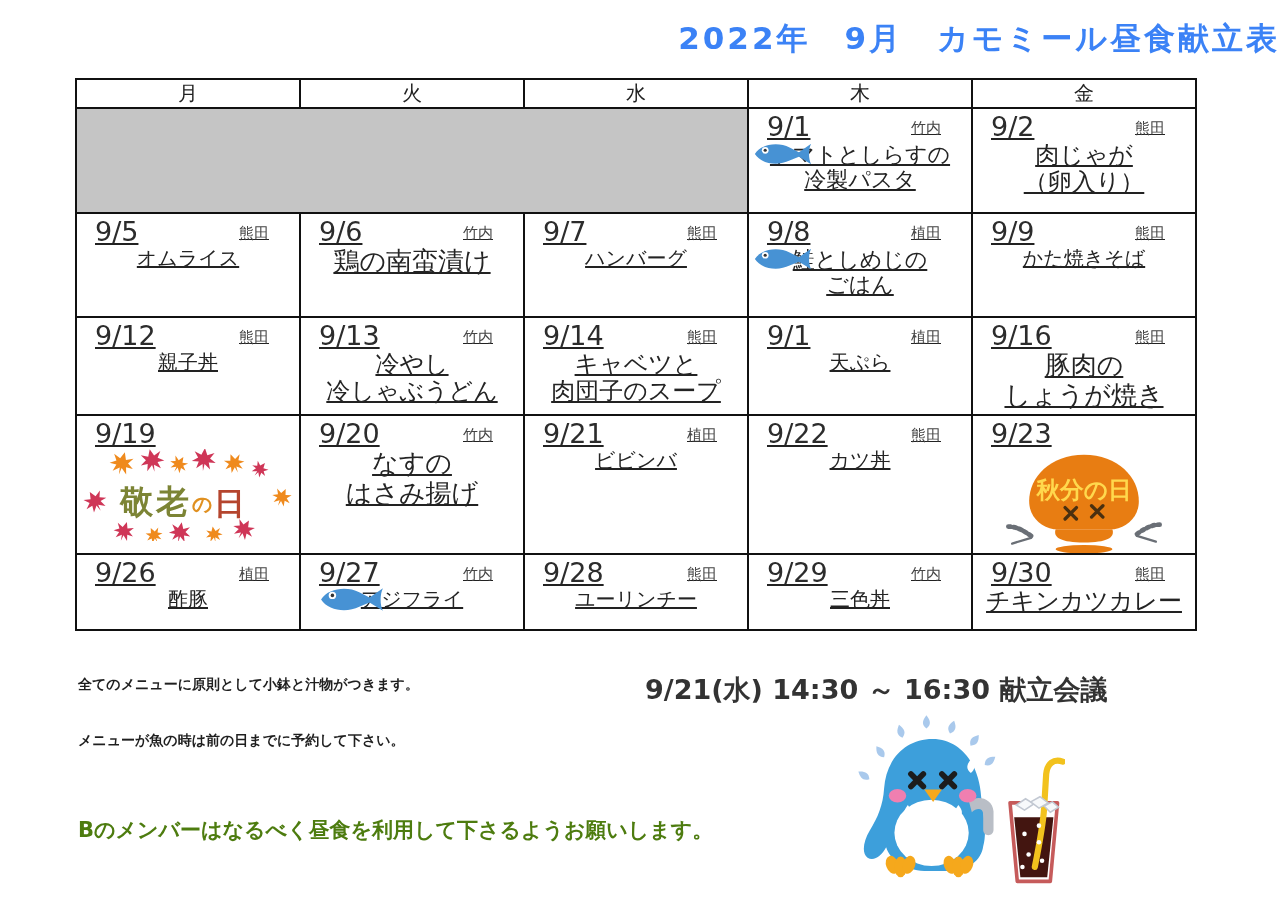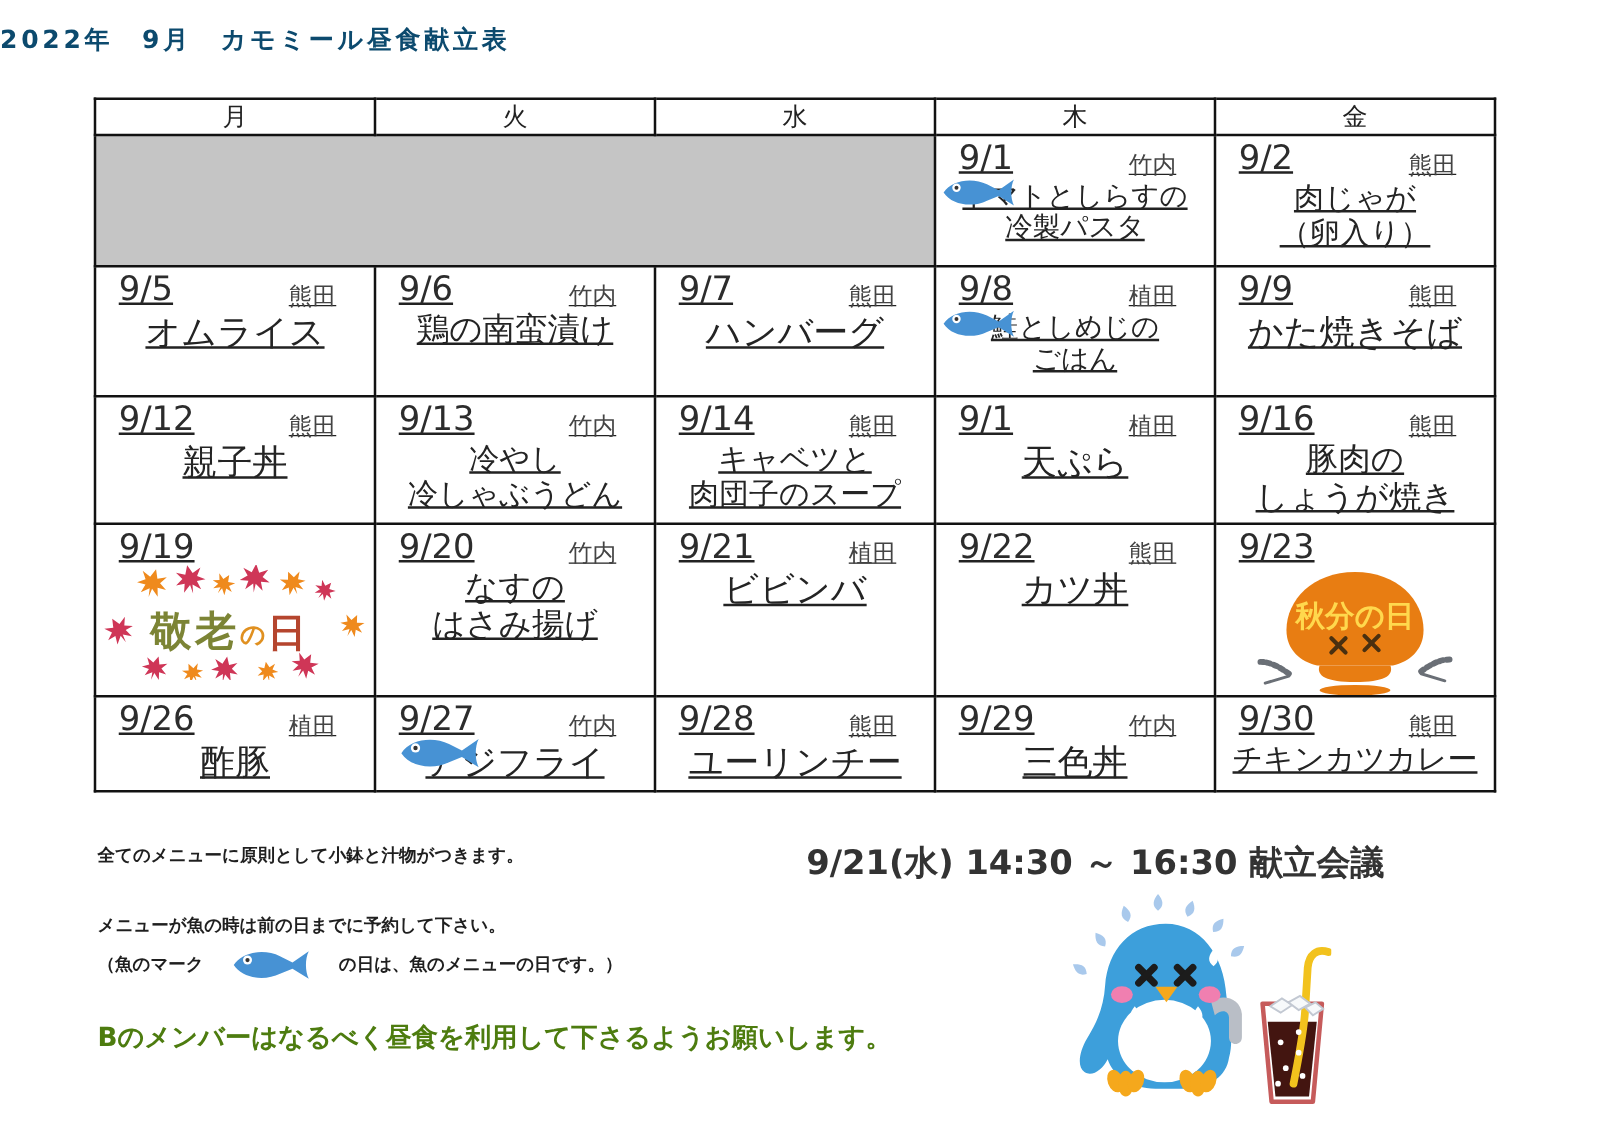--- a/index.html
+++ b/index.html
@@ -1,40 +1,40 @@
 <!DOCTYPE html>
 <html><head>
 <meta charset="utf-8">
 <style>
   * { margin:0; padding:0; box-sizing:border-box; }
   html,body { background:#ffffff; }
   body { font-family:"DejaVu Sans", sans-serif; color:#222; }
   #page { position:relative; width:1280px; height:904px; background:#fff; overflow:hidden; }
 
   
-  .title { position:absolute; top:18px; left:0; width:100%; text-align:left;
-           font-size:20px; font-weight:bold; color:#0c4a6e; letter-spacing:3px; }
+  .title { position:absolute; top:18px; left:0; width:100%; text-align:right;
+           font-size:31px; font-weight:bold; color:#3b82f6; letter-spacing:3px; }
 
   
   .cal-wrap { position:absolute; left:75px; top:78px; }
   table.cal { border-collapse:collapse; table-layout:fixed; width:1122px; }
   table.cal th, table.cal td { border:2px solid #111; vertical-align:top; }
   table.cal th { width:20%; height:24px; font-size:20px; font-weight:500; color:#222;
                  text-align:center; background:#fff; padding:0; }
   td.gray { background:#c5c5c5; }
   td.cell { position:relative; padding:0; }
   .ct { display:flex; flex-direction:column; height:100%;text-decoration:underline; }
   .chead { display:flex; justify-content:space-between; align-items:flex-start;
            padding:3px 30px 0 18px; }
   .date { font-size:27px; font-weight:500; color:#2c2c2c; line-height:1.1; }
-  .cook { font-size:19px; font-weight:500; color:#444; margin-top:7px; }
+  .cook { font-size:15px; font-weight:500; color:#444; margin-top:7px; }
   .menu { flex:1; display:flex; align-items:center; justify-content:center;
           text-align:center; white-space:pre-line; color:#242424; font-weight:500;
           line-height:1.15; padding-bottom:4px; }
-  .menu.lg  { font-size:28px; }
+  .menu.lg  { font-size:20px; }
   .menu.md2 { font-size:26px; }
   .menu.md  { font-size:24px; }
   .menu.sm  { font-size:22px; }
   .fish-abs { position:absolute; left:2px; top:30px; }
   .fish-abs.inset { left:16px; top:28px; }
   .holiday-art { flex:1; display:flex; align-items:center; justify-content:center; }
 
   
   .note  { position:absolute; font-weight:bold; color:#1f1f1f; font-size:14px; }
   .note-red { position:absolute; font-weight:bold; color:#4d7c0f; font-size:21px;margin-top:12px; }
@@ -347,29 +347,20 @@
             </td>
       </tr>
     </tbody>
       </table>
   </div>
 
   <div class="note pos-n1">全てのメニューに原則として小鉢と汁物がつきます。</div>
   <div class="meeting">9/21(水) 14:30 ～ 16:30 献立会議</div>
   <div class="note pos-n2">メニューが魚の時は前の日までに予約して下さい。</div>
 
-  <div class="note pos-n3 fishline">
-    <span>（魚のマーク</span>
-    <svg width="96" height="32" viewBox="0 0 66 32">
-      <path d="M3,16 C10,5 28,3 40,9 L50,14 L63,5 C60,11 60,21 63,27 L50,19 L40,23 C28,29 10,27 3,16 Z" fill="#4792d4"></path>
-      <circle cx="14" cy="12" r="3.6" fill="#fff"></circle>
-        <circle cx="14" cy="12" r="1.7" fill="#333"></circle>
-    </svg>
-    <span>の日は、魚のメニューの日です。）</span>
-  </div>
 
   <div class="note-red pos-r1">Bのメンバーはなるべく昼食を利用して下さるようお願いします。</div>
 
   <svg class="penguin" width="240" height="191" viewBox="0 0 230 185">
     <g fill="#a9c9ec">
       <path d="M52,34 c4,5 5,9 0,13 c-5,-4 -4,-8 0,-13" transform="rotate(-35 52 40)"></path>
       <path d="M72,14 c4,5 5,9 0,13 c-5,-4 -4,-8 0,-13" transform="rotate(-15 72 20)"></path>
       <path d="M97,5 c4,5 5,9 0,13 c-5,-4 -4,-8 0,-13"></path>
       <path d="M122,10 c4,5 5,9 0,13 c-5,-4 -4,-8 0,-13" transform="rotate(18 122 16)"></path>
       <path d="M144,23 c4,5 5,9 0,13 c-5,-4 -4,-8 0,-13" transform="rotate(38 144 29)"></path>

